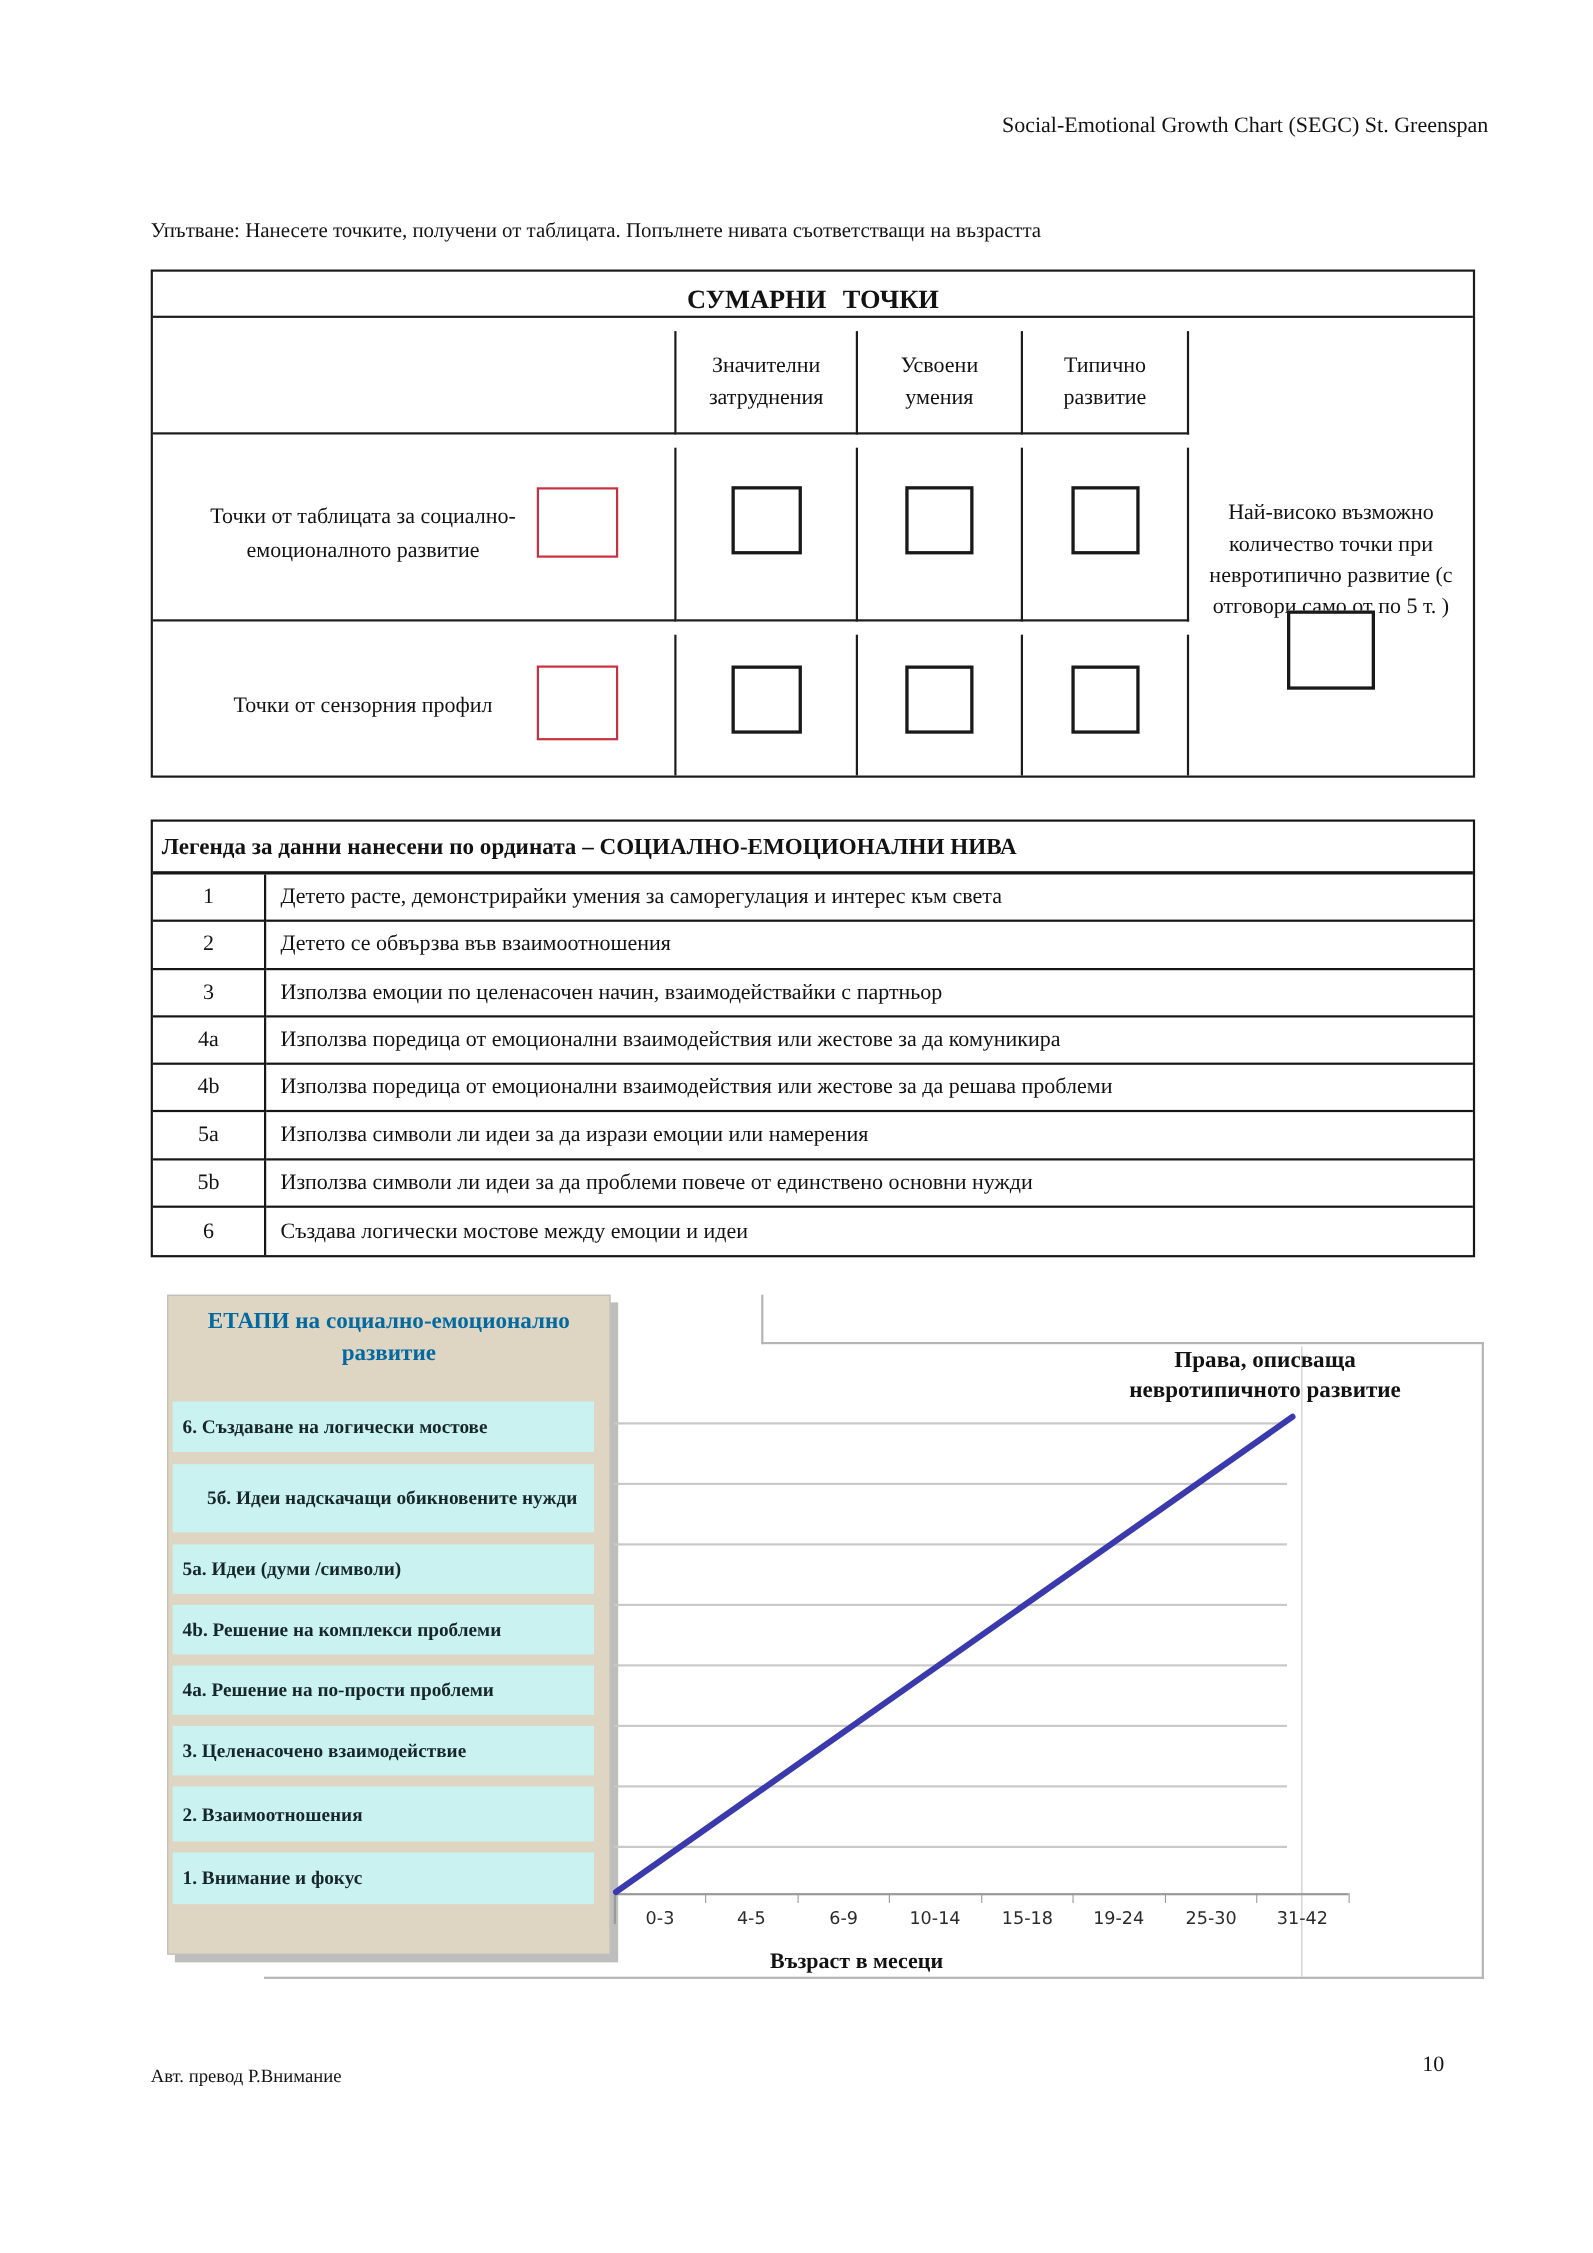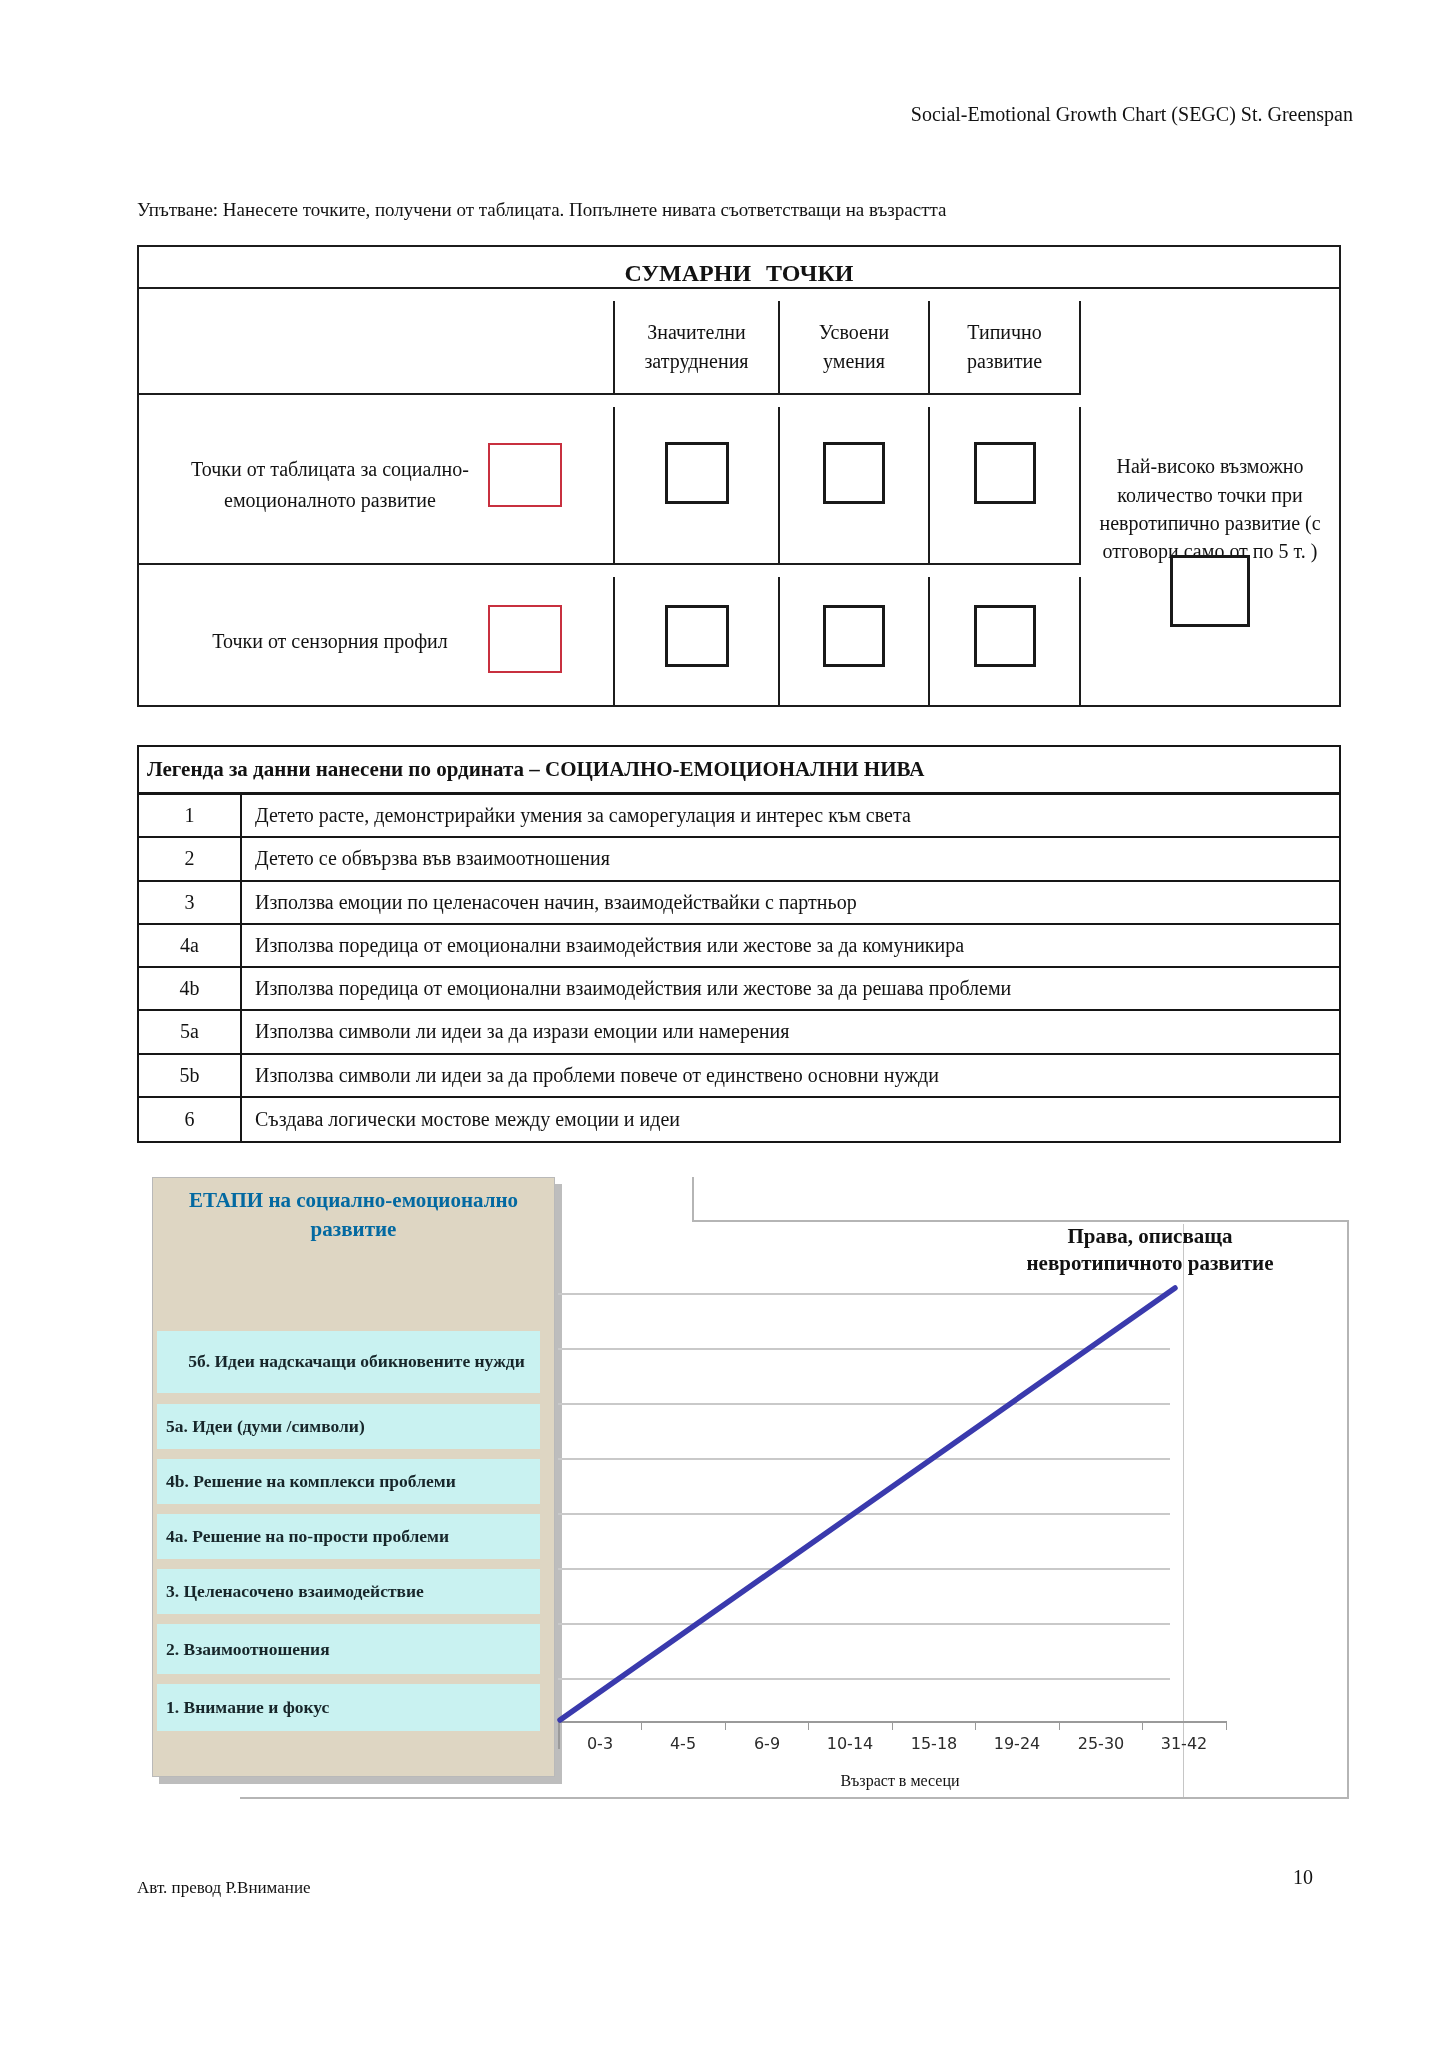--- a/index.html
+++ b/index.html
@@ -44,21 +44,21 @@
   .stages-head{position:absolute;left:0;top:8px;width:100%;text-align:center;font-weight:bold;
                font-size:21px;line-height:1.4;color:#0369a1;}
   .stage-row{position:absolute;left:4px;width:383px;background:#c9f2f1;display:flex;align-items:center;
              font-weight:bold;font-size:17.5px;color:#17262a;padding-left:9px;box-sizing:border-box;}
   .stage-row.ctr{justify-content:center;text-align:center;line-height:1.35;padding-left:16px;}
   .gridline{background:#c9c9c9;height:1.5px;width:612px;left:558px;}
   .axisline{background:#9a9a9a;}
   .tick-label{position:absolute;width:84px;text-align:center;top:1734px;
               font-family:"DejaVu Sans","Liberation Sans",sans-serif;font-size:16px;color:#2b2b2b;}
   .chart-title{left:1000px;top:1223px;width:300px;text-align:center;font-weight:bold;font-size:21px;line-height:1.3;}
-  .x-label{left:700px;top:1772px;width:400px;text-align:center;font-weight:normal;font-size:16px;}
+  .x-label{left:700px;top:1772px;width:400px;font-weight:bold;font-size:20px;}
 </style>
 </head>
 <body>
 
 <div class="page">
 
   <div class="abs doc-header">Social-Emotional Growth Chart (SEGC) St. Greenspan</div>
   <div class="abs instruction">Упътване: Нанесете точките, получени от таблицата. Попълнете нивата съответстващи на възрастта</div>
 
   <div class="abs sum-table">
@@ -127,20 +127,21 @@
   <div>
 
     <div class="abs frameline" style="left:692px;top:1177px;width:2px;height:45px;"></div>
     <div class="abs frameline" style="left:692px;top:1220px;width:657px;height:2px;"></div>
     <div class="abs frameline" style="left:1347px;top:1220px;width:2px;height:579px;"></div>
     <div class="abs frameline" style="left:240px;top:1797px;width:1109px;height:2px;"></div>
     <div class="abs" style="left:1183px;top:1224px;width:1px;height:573px;background:#c6c6c6;"></div>
 
     <div class="abs stages-panel">
       <div class="stages-head">ЕТАПИ на социално-емоционално развитие</div>
+      <div class="stage-row" style="top:96px;height:46px;">6. Създаване на логически мостове</div>
       <div class="stage-row ctr" style="top:153px;height:62px;">5б. Идеи надскачащи обикновените нужди</div>
       <div class="stage-row" style="top:226px;height:45px;">5а. Идеи (думи /символи)</div>
       <div class="stage-row" style="top:281px;height:45px;">4b. Решение на комплекси  проблеми</div>
       <div class="stage-row" style="top:336px;height:45px;">4а. Решение на по-прости проблеми</div>
       <div class="stage-row" style="top:391px;height:45px;">3. Целенасочено взаимодействие</div>
       <div class="stage-row" style="top:446px;height:50px;">2. Взаимоотношения</div>
       <div class="stage-row" style="top:506px;height:47px;">1. Внимание и фокус</div>
     </div>
 
     <div class="abs chart-title">Права, описваща невротипичното развитие</div>

